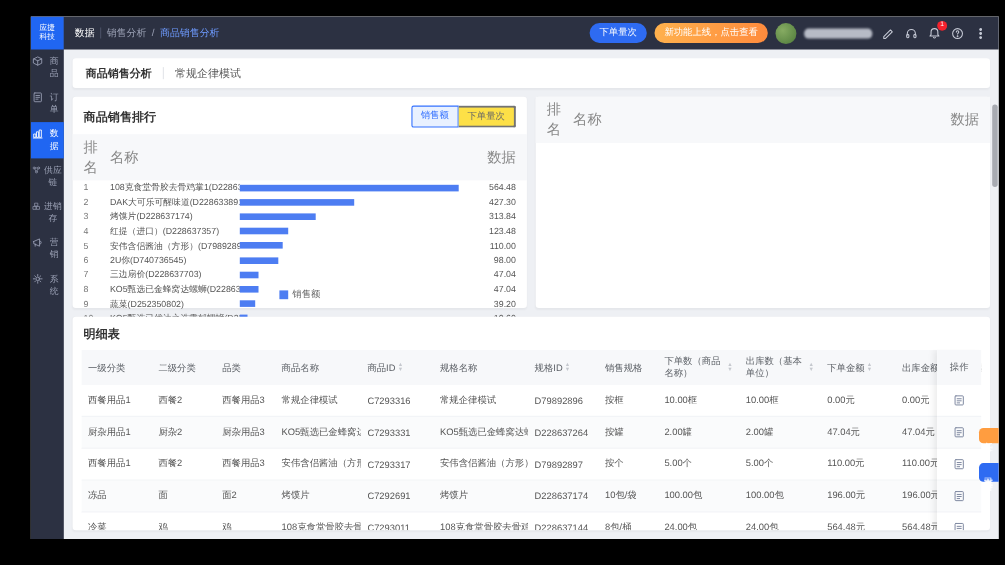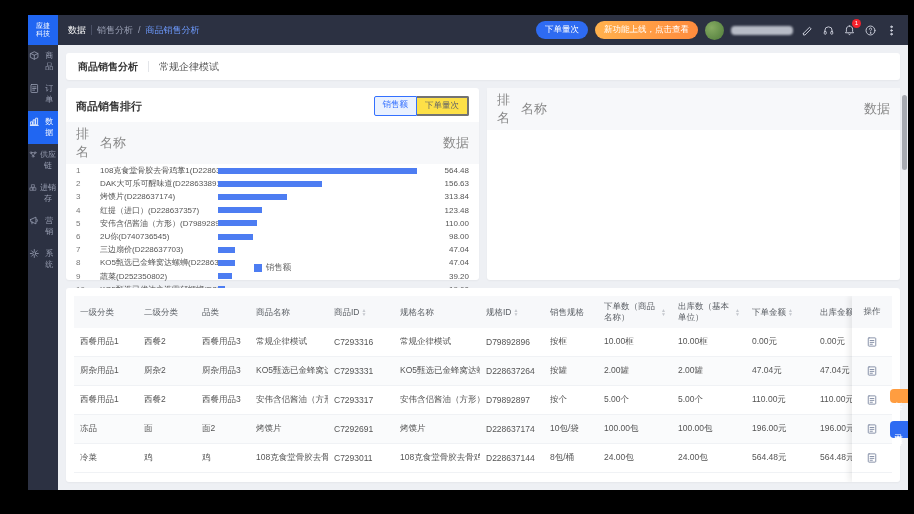--- a/index.html
+++ b/index.html
@@ -237,21 +237,21 @@
                     <i class="rr-bar" style="width: 100%;"></i>
                   </span>
                   <span class="rr-val">564.48</span>
                 </div>
               <div class="rank-row">
                   <span class="rr-rank">2</span>
                   <span class="rr-name">DAK大可乐可醒味道(D228633891)</span>
                   <span class="rr-barzone">
                     <i class="rr-bar" style="width: 52.0833%;"></i>
                   </span>
-                  <span class="rr-val">156.63</span>
+                  <span class="rr-val">427.30</span>
                 </div>
               <div class="rank-row">
                   <span class="rr-rank">3</span>
                   <span class="rr-name">烤馍片(D228637174)</span>
                   <span class="rr-barzone">
                     <i class="rr-bar" style="width: 34.7222%;"></i>
                   </span>
                   <span class="rr-val">313.84</span>
                 </div>
               <div class="rank-row">
@@ -321,20 +321,21 @@
             <div class="rank-header">
               <span class="rh-rank">排名</span>
               <span class="rh-name">名称</span>
               <span class="rh-val">数据</span>
             </div>
             <div class="aftersale-body"></div>
           </section>
         </div>
 
         <section class="card detail-card">
+          <h3 class="detail-title">明细表</h3>
           <div class="dt-wrap">
             <div class="dt-table">
               <div class="dt-hrow">
                 <div class="dc c1">
                     <span>一级分类</span>
                   </div>
                 <div class="dc c2">
                     <span>二级分类</span>
                   </div>
                 <div class="dc c3">

